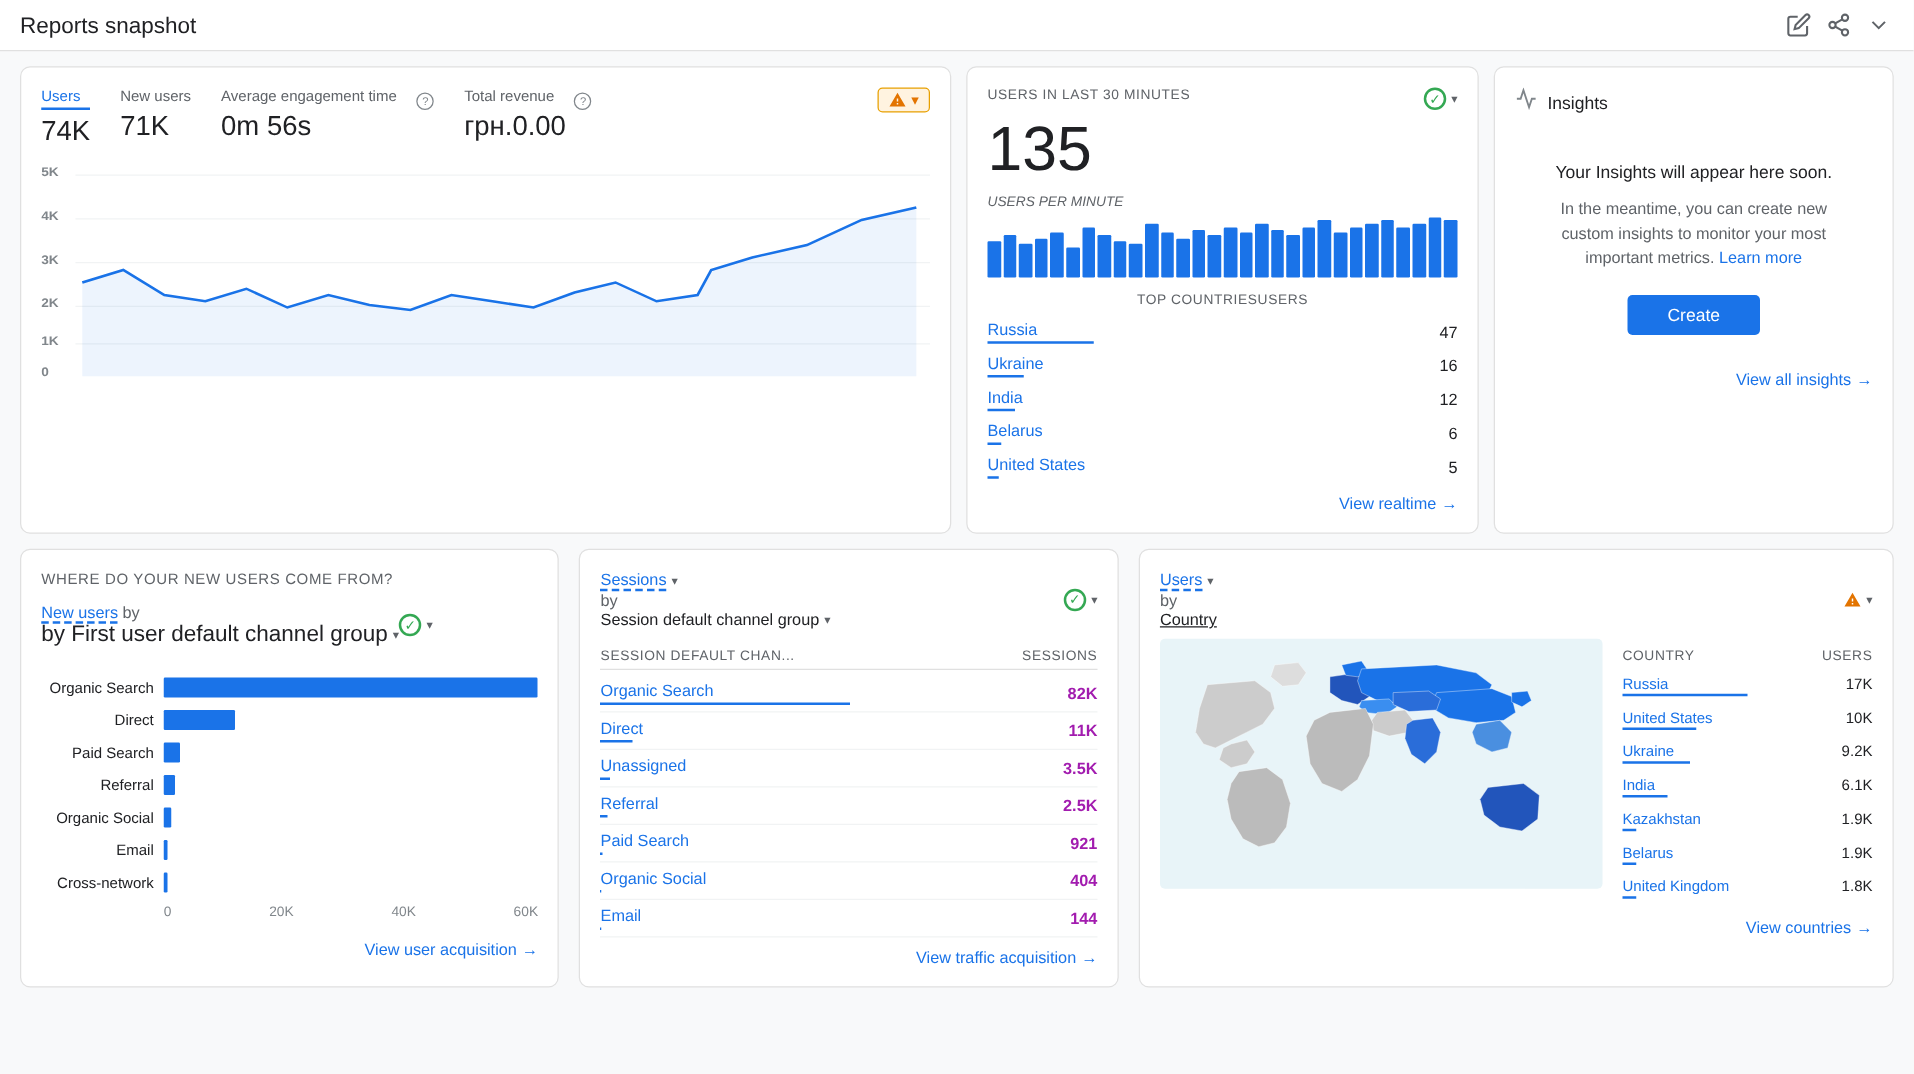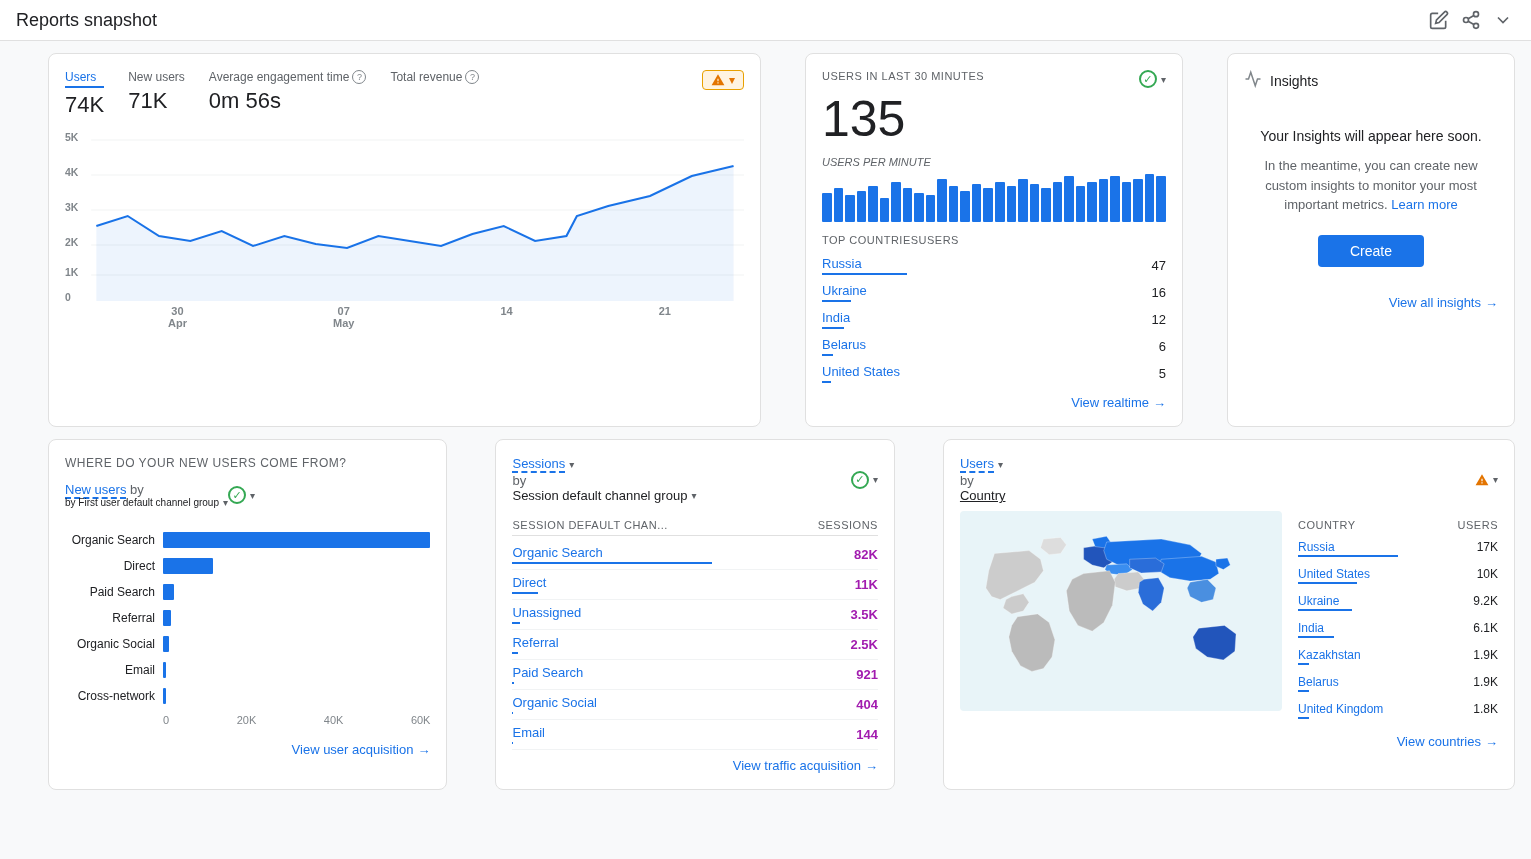--- a/index.html
+++ b/index.html
@@ -7,43 +7,43 @@
     
     .header { display: flex; align-items: center; justify-content: space-between; padding: 8px 16px; background: #fff; border-bottom: 1px solid #e0e0e0; }
     .header-title { font-size: 18px; font-weight: 500; color: #202124; }
     .header-icons { display: flex; gap: 8px; }
     .header-icon { width: 24px; height: 24px; display: flex; align-items: center; justify-content: center; cursor: pointer; color: #5f6368; font-size: 18px; }
     
     .main-content { padding: 12px 16px; }
     
     .top-row { display: grid; grid-template-columns: 1fr 410px 320px; gap: 12px; margin-bottom: 12px; }
     
-    .card { background: #fff; border-radius: 8px; border: 1px solid #e0e0e0; padding: 16px; margin-left: 32px; }
+    .card { background: #fff; border-radius: 8px; border: 1px solid #e0e0e0; padding: 16px; }
     
     
     .metrics-row { display: flex; gap: 24px; margin-bottom: 8px; align-items: flex-start; }
     .metric-item { display: flex; flex-direction: column; }
     .metric-label { font-size: 12px; color: #1a73e8; font-weight: 500; border-bottom: 2px solid #1a73e8; padding-bottom: 2px; margin-bottom: 4px; }
     .metric-label-plain { font-size: 12px; color: #5f6368; margin-bottom: 4px; }
     .metric-value { font-size: 22px; font-weight: 400; color: #202124; }
-    .metric-info { display: flex; align-items: flex-start; gap: 3px; }
+    .metric-info { display: flex; align-items: flex-end; gap: 16px; }
     .info-icon { width: 14px; height: 14px; border-radius: 50%; border: 1px solid #80868b; display: flex; align-items: center; justify-content: center; font-size: 9px; color: #80868b; }
     .warning-badge { background: #fff3e0; border: 1px solid #e8a000; border-radius: 4px; padding: 2px 8px; display: flex; align-items: center; gap: 4px; font-size: 12px; color: #e37400; margin-left: auto; cursor: pointer; }
     .chart-area { height: 180px; position: relative; font-weight: bold; }
     .chart-svg { width: 100%; height: 100%; }
     .chart-labels-x { display: flex; justify-content: space-around; padding: 0 0 0 0; font-size: 11px; color: #80868b; }
     .date-label { text-align: center; }
     
     
     .section-label { font-size: 11px; color: #5f6368; font-weight: 500; letter-spacing: 0.5px; text-transform: uppercase; margin-bottom: 8px; display: flex; align-items: center; gap: 8px; }
     .realtime-number { font-size: 50px; font-weight: 300; color: #202124; margin-bottom: 8px; }
     .bar-chart-mini { display: flex; align-items: flex-end; gap: 2px; height: 48px; margin-bottom: 12px; }
     .bar-mini { background: #1a73e8; border-radius: 1px; flex: 1; }
     .countries-table { width: 100%; }
-    .countries-header { display: flex; justify-content: flex-start; font-size: 11px; color: #5f6368; text-transform: uppercase; letter-spacing: 0.5px; margin-bottom: 6px; }
+    .countries-header { display: flex; justify-content: center; font-size: 11px; color: #5f6368; text-transform: uppercase; letter-spacing: 0.5px; margin-bottom: 6px; }
     .country-row { display: flex; justify-content: space-between; align-items: center; padding: 4px 0; border-bottom: none; }
     .country-name { color: #1a73e8; font-size: 13px; cursor: pointer; }
     .country-bar { height: 2px; background: #1a73e8; margin-top: 2px; }
     .country-count { font-size: 13px; color: #202124; }
     .view-link { color: #1a73e8; font-size: 13px; cursor: pointer; display: flex; align-items: center; gap: 4px; text-decoration: none; }
     .card-footer { display: flex; justify-content: flex-end; margin-top: 8px; }
     
     
     .insights-header { display: flex; align-items: center; gap: 8px; margin-bottom: 16px; }
     .insights-icon { color: #80868b; font-size: 16px; }
@@ -142,20 +142,21 @@
             <span class="metric-label-plain">Average engagement time</span>
             <div class="info-icon">?</div>
           </div>
           <span class="metric-value">0m 56s</span>
         </div>
         <div class="metric-item" style="flex: 1;">
           <div class="metric-info">
             <span class="metric-label-plain">Total revenue</span>
             <div class="info-icon">?</div>
           </div>
+          <span class="metric-value">грн.0.00</span>
         </div>
         <div class="warning-badge">
           <svg width="14" height="14" viewBox="0 0 24 24" fill="#e37400">
               <path d="M1 21h22L12 2 1 21zm12-3h-2v-2h2v2zm0-4h-2v-4h2v4z"></path>
             </svg>
           <span>▾</span>
         </div>
       </div>
 
       <div class="chart-area">
@@ -171,38 +172,20 @@
           <line x1="25" y1="14" x2="650" y2="14" stroke="#f1f3f4" stroke-width="1"></line>
           <line x1="25" y1="49" x2="650" y2="49" stroke="#f1f3f4" stroke-width="1"></line>
           <line x1="25" y1="84" x2="650" y2="84" stroke="#f1f3f4" stroke-width="1"></line>
           <line x1="25" y1="119" x2="650" y2="119" stroke="#f1f3f4" stroke-width="1"></line>
           <line x1="25" y1="149" x2="650" y2="149" stroke="#f1f3f4" stroke-width="1"></line>
 
           <polyline points="30,100 60,90 90,110 120,115 150,105 180,120 210,110 240,118 270,122 300,110 330,115 360,120 390,108 420,100 450,115 480,110 490,90 520,80 560,70 600,50 640,40" fill="none" stroke="#1a73e8" stroke-width="2"></polyline>
 
           <polygon points="30,100 60,90 90,110 120,115 150,105 180,120 210,110 240,118 270,122 300,110 330,115 360,120 390,108 420,100 450,115 480,110 490,90 520,80 560,70 600,50 640,40 640,175 30,175" fill="rgba(26,115,232,0.08)"></polygon>
         </svg>
-        <div class="chart-labels-x" style="margin-top: -4px; padding-left: 30px;">
-          <div class="date-label">
-              <div>30</div>
-              <div>Apr</div>
-            </div>
-          <div class="date-label">
-              <div>07</div>
-              <div>May</div>
-            </div>
-          <div class="date-label">
-              <div>14</div>
-              <div></div>
-            </div>
-          <div class="date-label">
-              <div>21</div>
-              <div></div>
-            </div>
-        </div>
       </div>
     </div>
 
     <div class="card">
       <div class="card-header-row">
         <div>
           <span class="section-label">USERS IN LAST 30 MINUTES</span>
           <span class="realtime-number">135</span>
         </div>
         <div style="display:flex;align-items:center;gap:4px;">
@@ -326,21 +309,21 @@
   <div class="bottom-row">
 
     <div class="card">
       <div class="section-title">WHERE DO YOUR NEW USERS COME FROM?</div>
 
       <div style="display:flex; align-items:center; margin-bottom:16px;">
         <div>
           <span style="color:#1a73e8; font-size:13px; font-weight:500; border-bottom:2px dashed #1a73e8;">New users</span>
           <span style="color:#5f6368; font-size:13px;"> by </span>
           <button class="dropdown-btn">
-            <span style="font-size:10px; color:#202124;">by First user default channel group</span>
+            <span style="font-size:18px; color:#202124;">by First user default channel group</span>
             <span class="chevron">▾</span>
           </button>
         </div>
         <div style="display:flex;align-items:center;gap:4px;">
           <div class="check-circle">✓</div>
           <button class="dropdown-btn">
               <span class="chevron">▾</span>
             </button>
         </div>
       </div>

